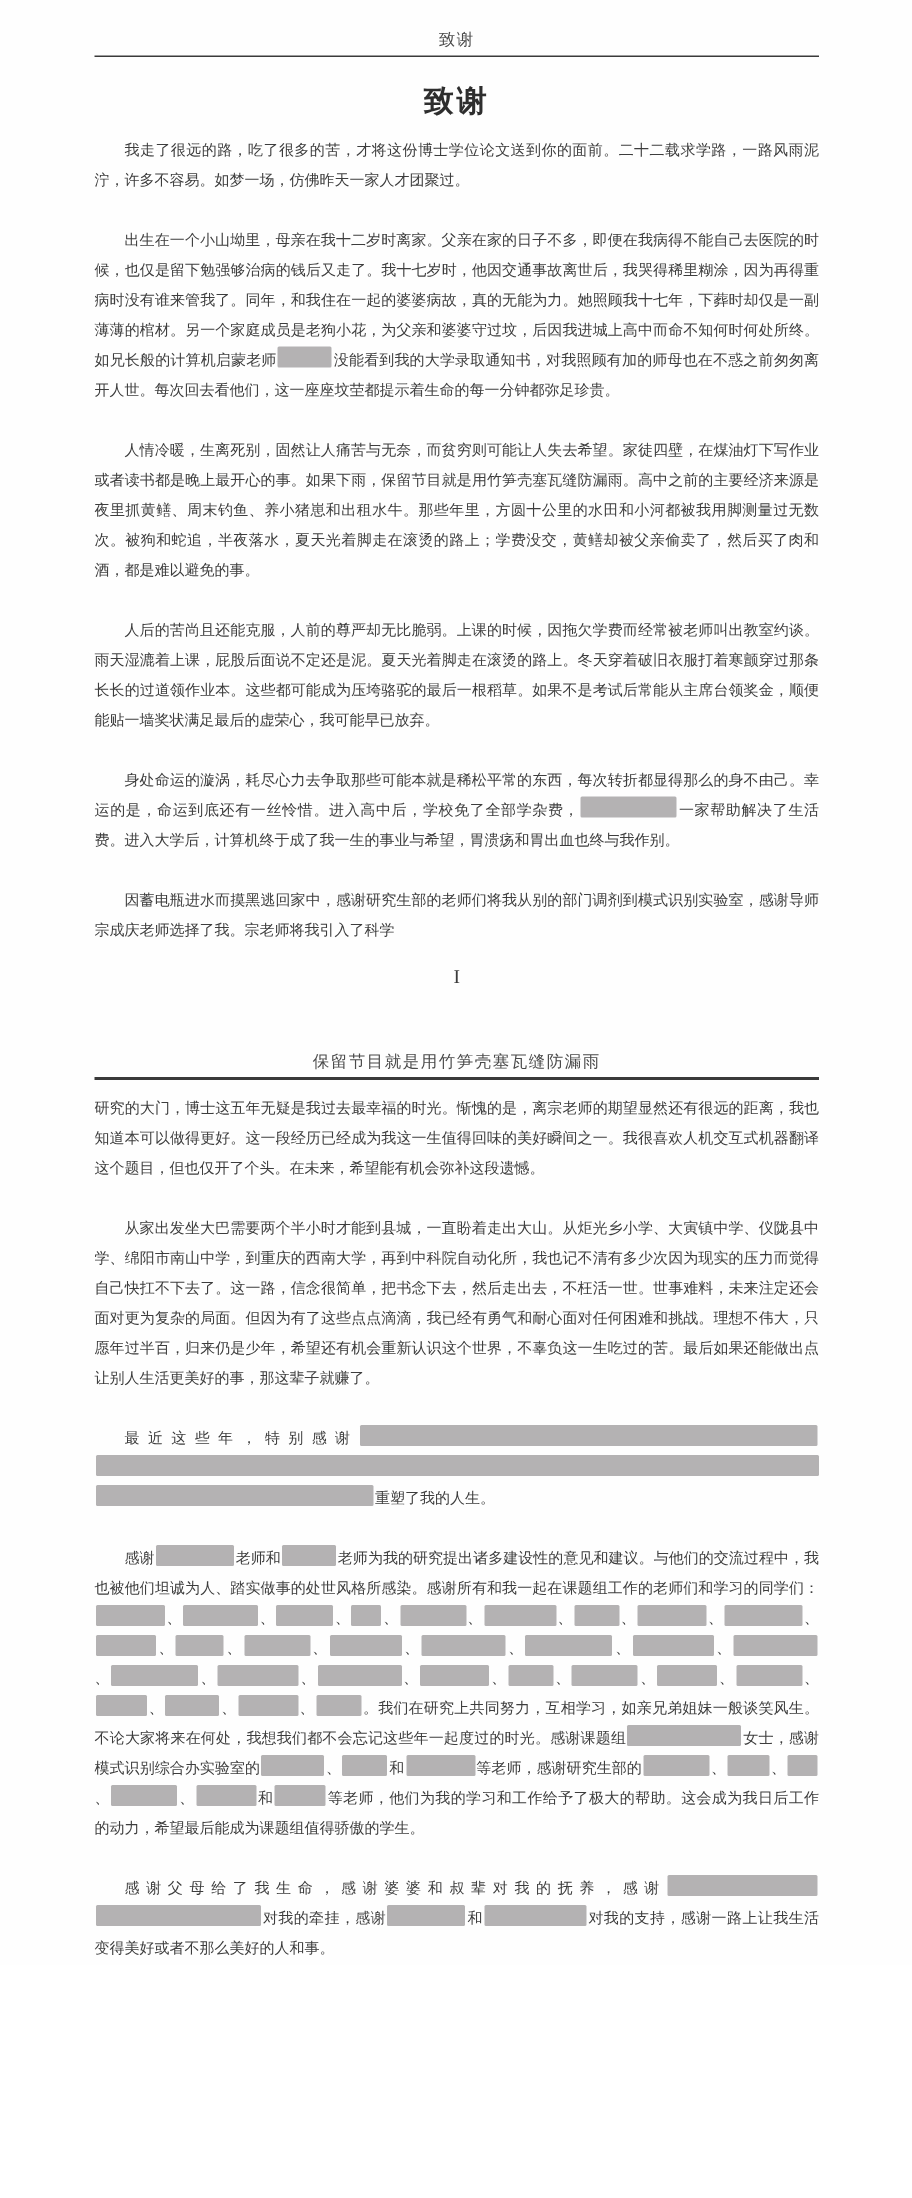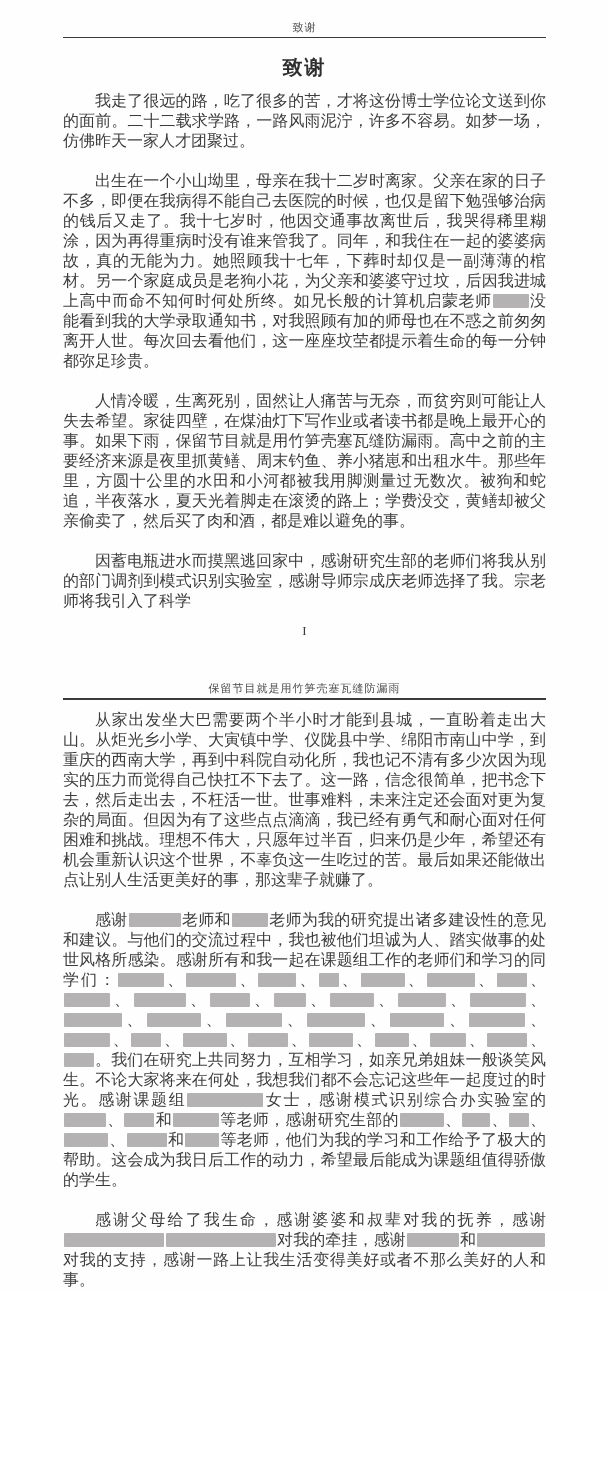--- a/index.html
+++ b/index.html
@@ -36,21 +36,21 @@
   .doc-title {
     text-align: center;
     font-size: 20px;
     font-weight: bold;
     color: #2e2e2e;
     margin: 16px 0 6px 0;
     letter-spacing: 2px;
   }
   .body-text p {
     margin: 20px 0 0 0;
-    font-size: 16px;
+    font-size: 10px;
     line-height: 20px;
     text-align: justify;
     text-indent: 2em;
     word-break: break-all;
     color: #3d3d3d;
   }
   .body-text p.no-indent {
     text-indent: 0;
   }
   .body-text p:first-child {
@@ -78,29 +78,33 @@
 <section class="page">
   <div class="running-header">致谢</div>
   <hr class="header-rule">
 
   <h1 class="doc-title">致谢</h1>
 
   <div class="body-text">
       <p>我走了很远的路，吃了很多的苦，才将这份博士学位论文送到你的面前。二十二载求学路，一路风雨泥泞，许多不容易。如梦一场，仿佛昨天一家人才团聚过。</p>
       <p>出生在一个小山坳里，母亲在我十二岁时离家。父亲在家的日子不多，即便在我病得不能自己去医院的时候，也仅是留下勉强够治病的钱后又走了。我十七岁时，他因交通事故离世后，我哭得稀里糊涂，因为再得重病时没有谁来管我了。同年，和我住在一起的婆婆病故，真的无能为力。她照顾我十七年，下葬时却仅是一副薄薄的棺材。另一个家庭成员是老狗小花，为父亲和婆婆守过坟，后因我进城上高中而命不知何时何处所终。如兄长般的计算机启蒙老师<span class="redact" style="width: 36px; background: rgb(180, 178, 179);"></span>没能看到我的大学录取通知书，对我照顾有加的师母也在不惑之前匆匆离开人世。每次回去看他们，这一座座坟茔都提示着生命的每一分钟都弥足珍贵。</p>
       <p>人情冷暖，生离死别，固然让人痛苦与无奈，而贫穷则可能让人失去希望。家徒四壁，在煤油灯下写作业或者读书都是晚上最开心的事。如果下雨，保留节目就是用竹笋壳塞瓦缝防漏雨。高中之前的主要经济来源是夜里抓黄鳝、周末钓鱼、养小猪崽和出租水牛。那些年里，方圆十公里的水田和小河都被我用脚测量过无数次。被狗和蛇追，半夜落水，夏天光着脚走在滚烫的路上；学费没交，黄鳝却被父亲偷卖了，然后买了肉和酒，都是难以避免的事。</p>
+      <p>人后的苦尚且还能克服，人前的尊严却无比脆弱。上课的时候，因拖欠学费而经常被老师叫出教室约谈。雨天湿漉着上课，屁股后面说不定还是泥。夏天光着脚走在滚烫的路上。冬天穿着破旧衣服打着寒颤穿过那条长长的过道领作业本。这些都可能成为压垮骆驼的最后一根稻草。如果不是考试后常能从主席台领奖金，顺便能贴一墙奖状满足最后的虚荣心，我可能早已放弃。</p>
+      <p>身处命运的漩涡，耗尽心力去争取那些可能本就是稀松平常的东西，每次转折都显得那么的身不由己。幸运的是，命运到底还有一丝怜惜。进入高中后，学校免了全部学杂费，<span class="redact" style="width: 64px; background: rgb(180, 178, 179);"></span>一家帮助解决了生活费。进入大学后，计算机终于成了我一生的事业与希望，胃溃疡和胃出血也终与我作别。</p>
       <p>因蓄电瓶进水而摸黑逃回家中，感谢研究生部的老师们将我从别的部门调剂到模式识别实验室，感谢导师宗成庆老师选择了我。宗老师将我引入了科学</p>
     </div>
 
   <div class="page-number">I</div>
 </section>
 
 <section class="page">
   <div class="running-header">保留节目就是用竹笋壳塞瓦缝防漏雨</div>
   <hr class="header-rule thick">
 
   <div class="body-text">
+      <p class="no-indent">研究的大门，博士这五年无疑是我过去最幸福的时光。惭愧的是，离宗老师的期望显然还有很远的距离，我也知道本可以做得更好。这一段经历已经成为我这一生值得回味的美好瞬间之一。我很喜欢人机交互式机器翻译这个题目，但也仅开了个头。在未来，希望能有机会弥补这段遗憾。</p>
       <p>从家出发坐大巴需要两个半小时才能到县城，一直盼着走出大山。从炬光乡小学、大寅镇中学、仪陇县中学、绵阳市南山中学，到重庆的西南大学，再到中科院自动化所，我也记不清有多少次因为现实的压力而觉得自己快扛不下去了。这一路，信念很简单，把书念下去，然后走出去，不枉活一世。世事难料，未来注定还会面对更为复杂的局面。但因为有了这些点点滴滴，我已经有勇气和耐心面对任何困难和挑战。理想不伟大，只愿年过半百，归来仍是少年，希望还有机会重新认识这个世界，不辜负这一生吃过的苦。最后如果还能做出点让别人生活更美好的事，那这辈子就赚了。</p>
+      <p>最近这些年，特别感谢<span class="redact" style="width: 305px; background: rgb(180, 178, 179);"></span><span class="redact" style="width: 482px; background: rgb(180, 178, 179);"></span><span class="redact" style="width: 185px; background: rgb(180, 178, 179);"></span>重塑了我的人生。</p>
       <p>感谢<span class="redact" style="width: 52px; background: rgb(180, 178, 179);"></span>老师和<span class="redact" style="width: 36px; background: rgb(180, 178, 179);"></span>老师为我的研究提出诸多建设性的意见和建议。与他们的交流过程中，我也被他们坦诚为人、踏实做事的处世风格所感染。感谢所有和我一起在课题组工作的老师们和学习的同学们：<span class="redact" style="width: 46px; background: rgb(180, 178, 179);"></span>、<span class="redact" style="width: 50px; background: rgb(180, 178, 179);"></span>、<span class="redact" style="width: 38px; background: rgb(180, 178, 179);"></span>、<span class="redact" style="width: 20px; background: rgb(180, 178, 179);"></span>、<span class="redact" style="width: 44px; background: rgb(180, 178, 179);"></span>、<span class="redact" style="width: 48px; background: rgb(180, 178, 179);"></span>、<span class="redact" style="width: 30px; background: rgb(180, 178, 179);"></span>、<span class="redact" style="width: 46px; background: rgb(180, 178, 179);"></span>、<span class="redact" style="width: 52px; background: rgb(180, 178, 179);"></span>、<span class="redact" style="width: 40px; background: rgb(180, 178, 179);"></span>、<span class="redact" style="width: 32px; background: rgb(180, 178, 179);"></span>、<span class="redact" style="width: 44px; background: rgb(180, 178, 179);"></span>、<span class="redact" style="width: 48px; background: rgb(180, 178, 179);"></span>、<span class="redact" style="width: 56px; background: rgb(180, 178, 179);"></span>、<span class="redact" style="width: 58px; background: rgb(180, 178, 179);"></span>、<span class="redact" style="width: 54px; background: rgb(180, 178, 179);"></span>、<span class="redact" style="width: 56px; background: rgb(180, 178, 179);"></span>、<span class="redact" style="width: 58px; background: rgb(180, 178, 179);"></span>、<span class="redact" style="width: 54px; background: rgb(180, 178, 179);"></span>、<span class="redact" style="width: 56px; background: rgb(180, 178, 179);"></span>、<span class="redact" style="width: 46px; background: rgb(180, 178, 179);"></span>、<span class="redact" style="width: 30px; background: rgb(180, 178, 179);"></span>、<span class="redact" style="width: 44px; background: rgb(180, 178, 179);"></span>、<span class="redact" style="width: 40px; background: rgb(180, 178, 179);"></span>、<span class="redact" style="width: 44px; background: rgb(180, 178, 179);"></span>、<span class="redact" style="width: 34px; background: rgb(180, 178, 179);"></span>、<span class="redact" style="width: 36px; background: rgb(180, 178, 179);"></span>、<span class="redact" style="width: 40px; background: rgb(180, 178, 179);"></span>、<span class="redact" style="width: 30px; background: rgb(180, 178, 179);"></span>。我们在研究上共同努力，互相学习，如亲兄弟姐妹一般谈笑风生。不论大家将来在何处，我想我们都不会忘记这些年一起度过的时光。感谢课题组<span class="redact" style="width: 76px; background: rgb(180, 178, 179);"></span>女士，感谢模式识别综合办实验室的<span class="redact" style="width: 42px; background: rgb(180, 178, 179);"></span>、<span class="redact" style="width: 30px; background: rgb(180, 178, 179);"></span>和<span class="redact" style="width: 46px; background: rgb(180, 178, 179);"></span>等老师，感谢研究生部的<span class="redact" style="width: 44px; background: rgb(180, 178, 179);"></span>、<span class="redact" style="width: 28px; background: rgb(180, 178, 179);"></span>、<span class="redact" style="width: 20px; background: rgb(180, 178, 179);"></span>、<span class="redact" style="width: 44px; background: rgb(180, 178, 179);"></span>、<span class="redact" style="width: 40px; background: rgb(180, 178, 179);"></span>和<span class="redact" style="width: 34px; background: rgb(180, 178, 179);"></span>等老师，他们为我的学习和工作给予了极大的帮助。这会成为我日后工作的动力，希望最后能成为课题组值得骄傲的学生。</p>
       <p>感谢父母给了我生命，感谢婆婆和叔辈对我的抚养，感谢<span class="redact" style="width: 100px; background: rgb(180, 178, 179);"></span><span class="redact" style="width: 110px; background: rgb(180, 178, 179);"></span>对我的牵挂，感谢<span class="redact" style="width: 52px; background: rgb(180, 178, 179);"></span>和<span class="redact" style="width: 68px; background: rgb(180, 178, 179);"></span>对我的支持，感谢一路上让我生活变得美好或者不那么美好的人和事。</p>
     </div>
 
 </section>
 
 </body></html>

